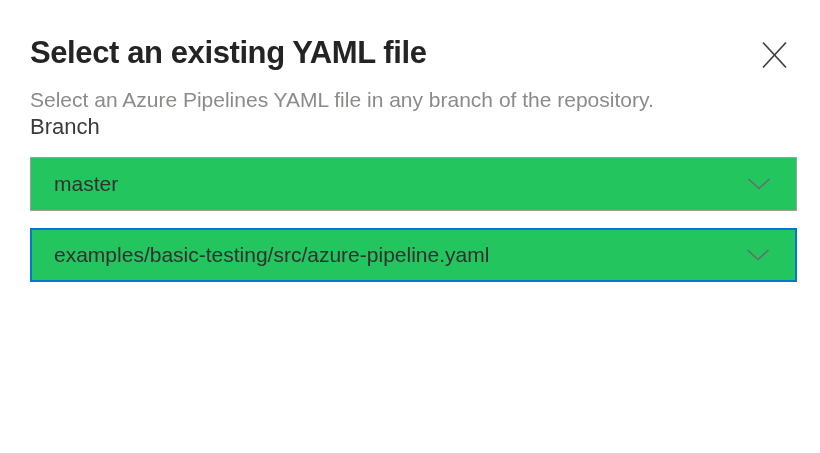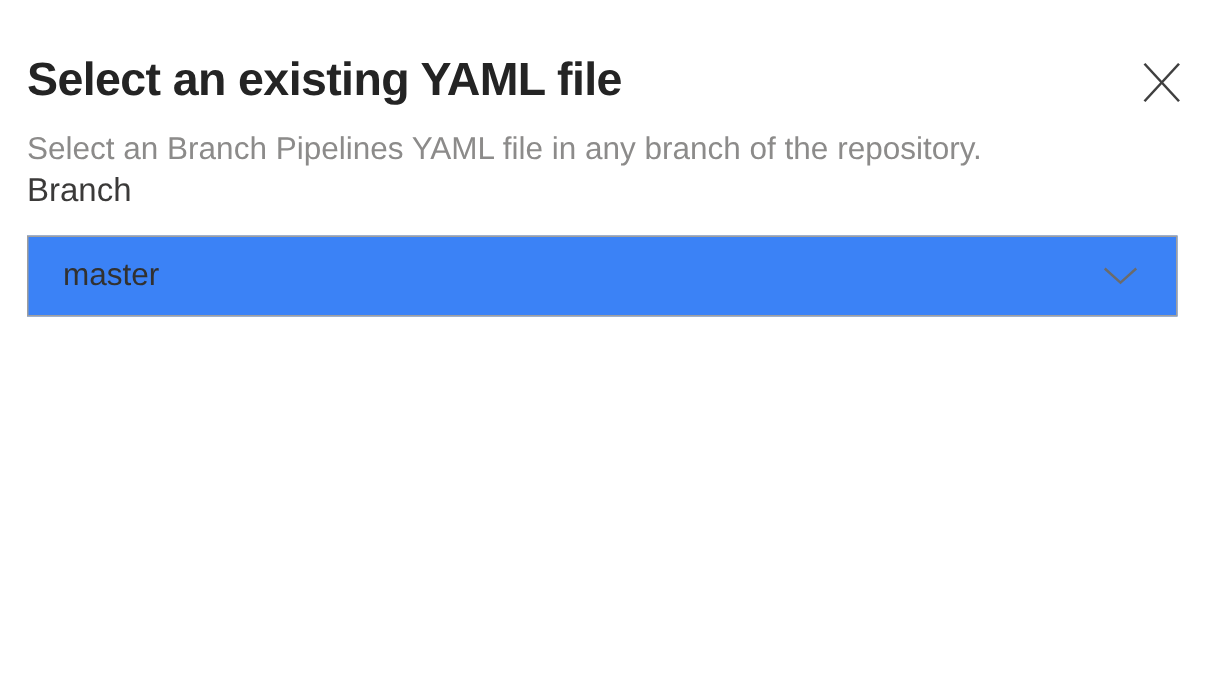--- a/index.html
+++ b/index.html
@@ -5,21 +5,21 @@
   * { box-sizing: border-box; margin: 0; padding: 0; }
   html, body {
     width: 820px; height: 453px;
     background: #ffffff;
     font-family: "Liberation Sans", sans-serif;
     overflow: hidden;
   }
   .panel {
     position: relative;
     width: 820px; height: 453px;
-    padding: 34px 30px 0 18px;
+    padding: 34px 30px 0 30px;
   }
   .title-row {
     display: flex;
     align-items: flex-start;
     justify-content: space-between;
   }
   .dialog-title {
     font-size: 31px;
     font-weight: 700;
     letter-spacing: -0.4px;
@@ -48,21 +48,21 @@
     color: #3b3a39;
     line-height: 26px;
   }
   .label-branch { }
   .label-path   { margin-top: 21px; }
   .combo {
     position: relative;
     margin-top: 17px;
     width: 767px;
     height: 54px;
-    background: #3b82f6;
+    background: #22c55e;
     border: 1px solid #a19f9d;
     display: flex;
     align-items: center;
     padding-left: 23px;
     cursor: pointer;
   }
   .combo.focused {
     border: 2px solid #0078d4;
     padding-left: 22px;
   }
@@ -98,29 +98,37 @@
     <button class="close-btn" aria-label="Close">
       <span>
         <svg width="27" height="30" viewBox="0 0 27 30">
           <line x1="2" y1="2.5" x2="25" y2="27.5" stroke="#3f3f3f" stroke-width="1.7"></line>
           <line x1="25" y1="2.5" x2="2" y2="27.5" stroke="#3f3f3f" stroke-width="1.7"></line>
         </svg>
       </span>
     </button>
   </div>
 
-  <p class="dialog-subtitle">Select an Branch Pipelines YAML file in any branch of the repository.</p>
+  <p class="dialog-subtitle">Select an Azure Pipelines YAML file in any branch of the repository.</p>
 
   <div class="field-label label-branch">Branch</div>
 
   <div class="combo" role="combobox">
     <span class="combo-value">master</span>
     <span class="chevron">
       <svg width="24" height="13" viewBox="0 0 24 13">
         <polyline points="1.5,1.5 12,11 22.5,1.5" fill="none" stroke="#6b6b6b" stroke-width="1.6"></polyline>
       </svg>
     </span>
   </div>
 
 
+  <div class="combo focused" role="combobox">
+    <span class="combo-value">examples/basic-testing/src/azure-pipeline.yaml</span>
+    <span class="chevron">
+      <svg width="24" height="13" viewBox="0 0 24 13">
+        <polyline points="1.5,1.5 12,11 22.5,1.5" fill="none" stroke="#6b6b6b" stroke-width="1.6"></polyline>
+      </svg>
+    </span>
+  </div>
 
 
 </div>
 
 </body></html>

